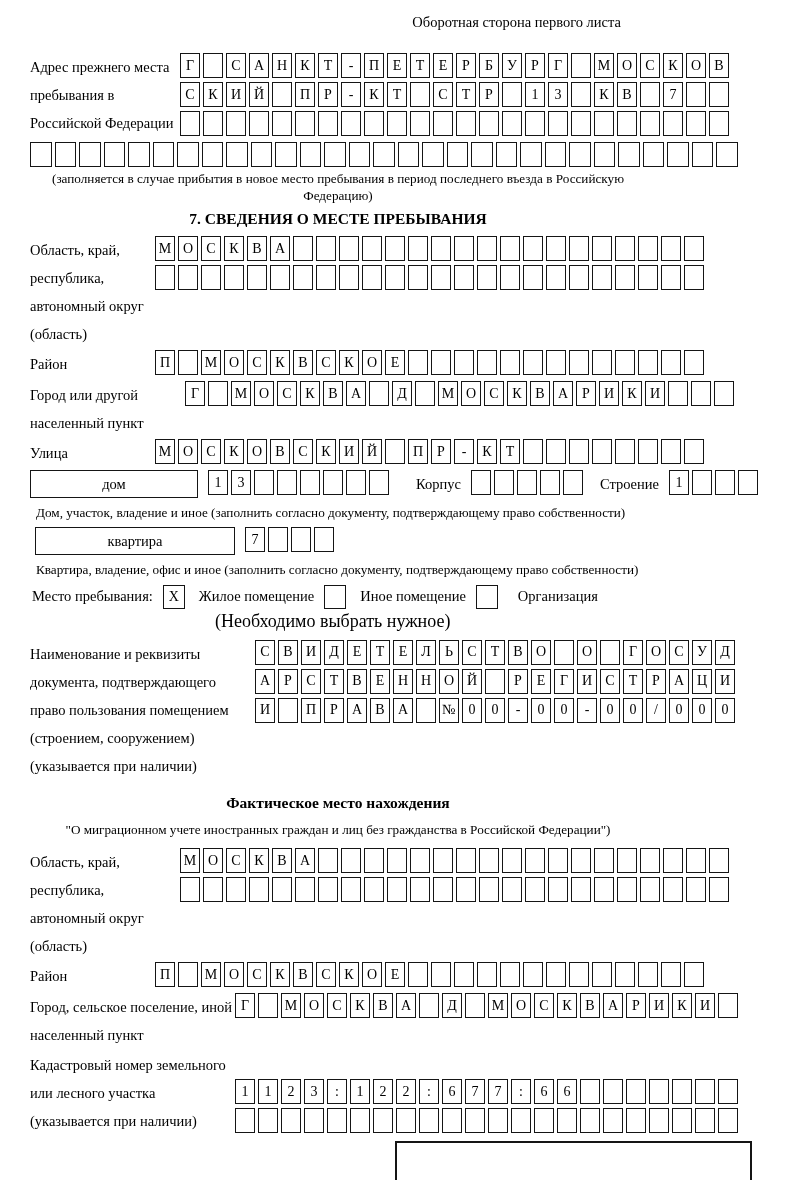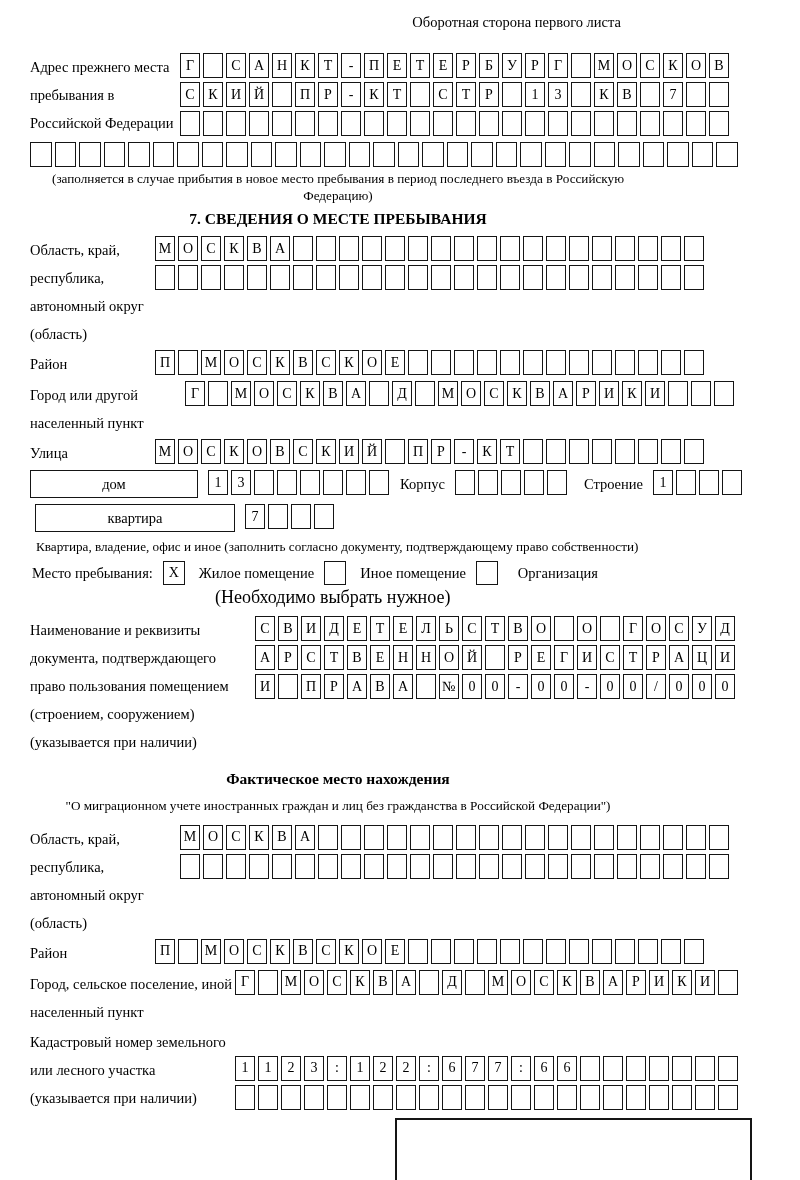--- a/index.html
+++ b/index.html
@@ -102,25 +102,26 @@
   <div class="block">
     <div class="label lw120">Улица</div>
     <div class="rows">
         <div class="cellrow"><span class="cell">М</span><span class="cell">О</span><span class="cell">С</span><span class="cell">К</span><span class="cell">О</span><span class="cell">В</span><span class="cell">С</span><span class="cell">К</span><span class="cell">И</span><span class="cell">Й</span><span class="cell"></span><span class="cell">П</span><span class="cell">Р</span><span class="cell">-</span><span class="cell">К</span><span class="cell">Т</span><span class="cell"></span><span class="cell"></span><span class="cell"></span><span class="cell"></span><span class="cell"></span><span class="cell"></span><span class="cell"></span><span class="cell"></span></div>
       </div>
   </div>
 
   <div class="inline-row">
     <span class="widebox" style="width:168px;">дом</span>
     <span class="cellrow" style="display:inline-block;"><span class="cell">1</span><span class="cell">3</span><span class="cell"></span><span class="cell"></span><span class="cell"></span><span class="cell"></span><span class="cell"></span><span class="cell"></span></span>
-    <span class="inline-label" style="margin:0 6px 0 4px;">Корпус</span>
+    <span class="inline-label" style="margin:0 6px 0 20px;">Корпус</span>
     <span class="cellrow" style="display:inline-block;"><span class="cell"></span><span class="cell"></span><span class="cell"></span><span class="cell"></span><span class="cell"></span></span>
     <span class="inline-label" style="margin:0 6px 0 10px;">Строение</span>
     <span class="cellrow" style="display:inline-block;"><span class="cell">1</span><span class="cell"></span><span class="cell"></span><span class="cell"></span></span>
   </div>
+  <div class="caption left">Дом, участок, владение и иное (заполнить согласно документу, подтверждающему право собственности)</div>
 
   <div class="inline-row" style="margin-left:5px;">
     <span class="widebox" style="width:200px;">квартира</span>
     <span class="cellrow" style="display:inline-block;"><span class="cell">7</span><span class="cell"></span><span class="cell"></span><span class="cell"></span></span>
   </div>
   <div class="caption left">Квартира, владение, офис и иное (заполнить согласно документу, подтверждающему право собственности)</div>
 
   <div class="check-row">
     <span>Место пребывания:</span>
     <span class="checkbox">X</span>

